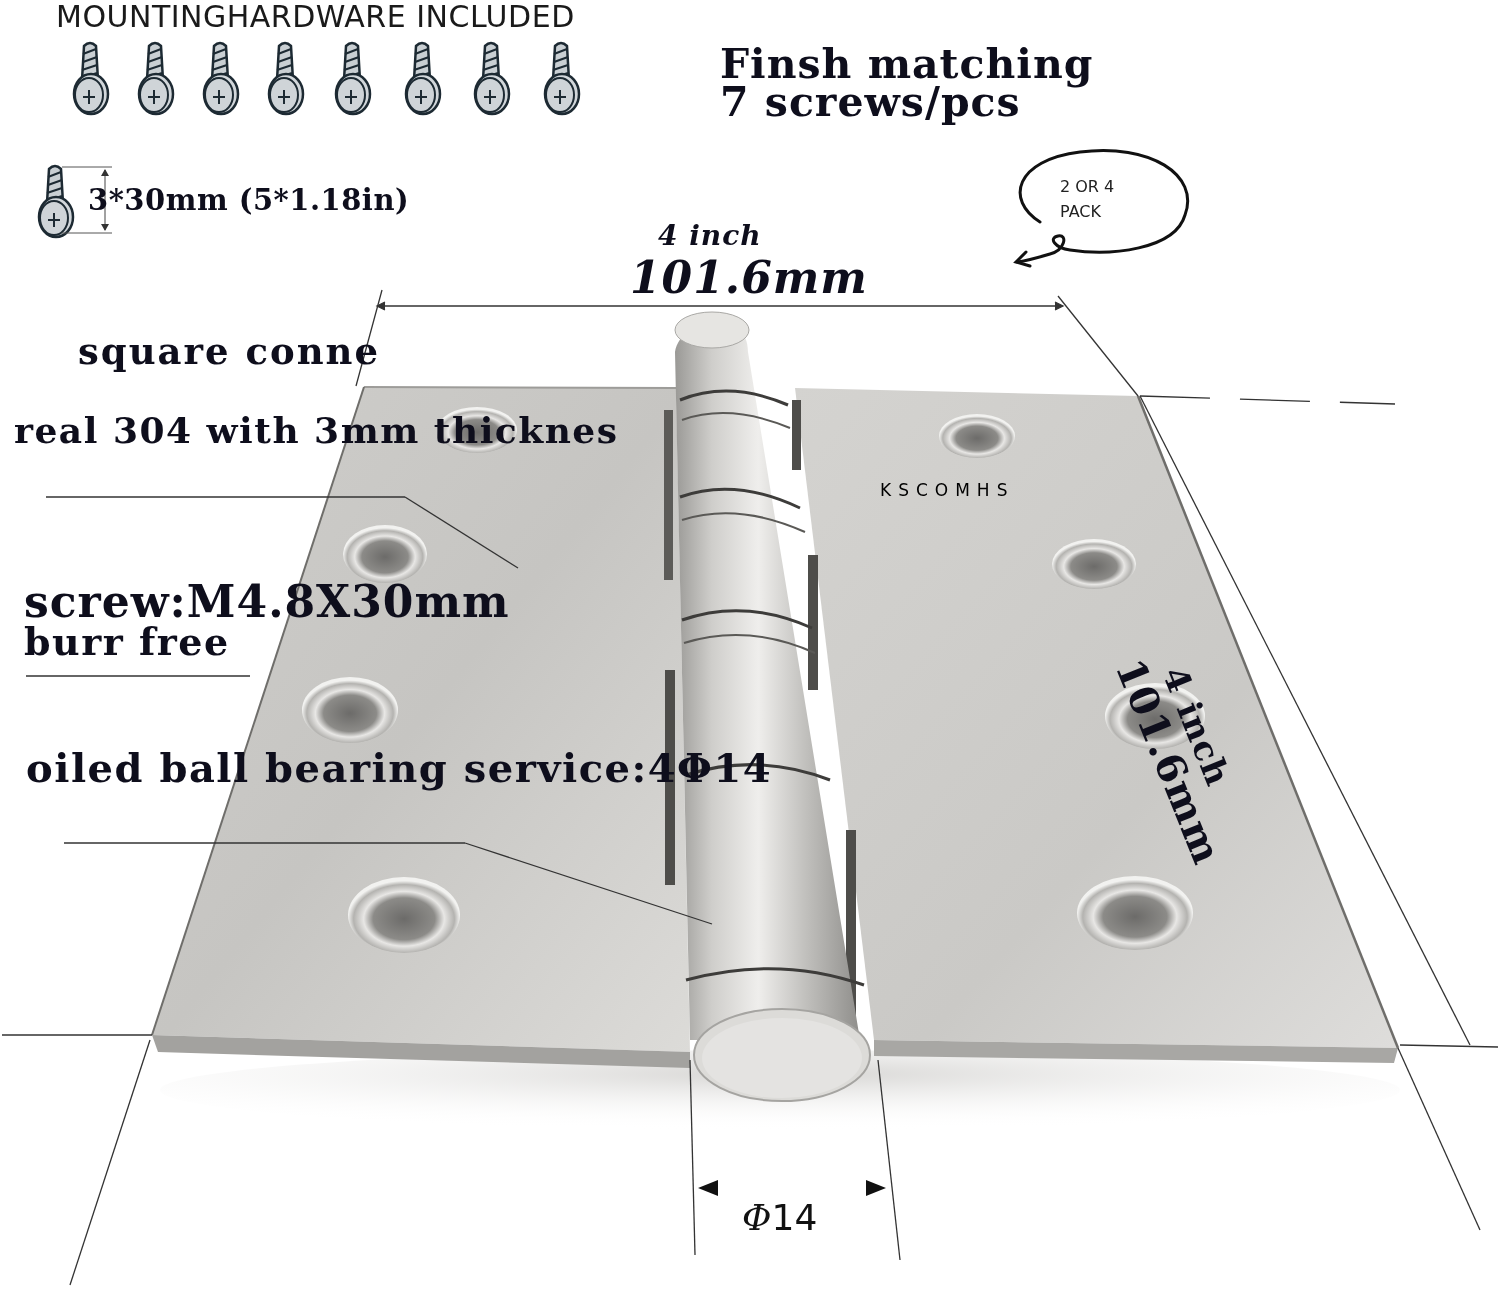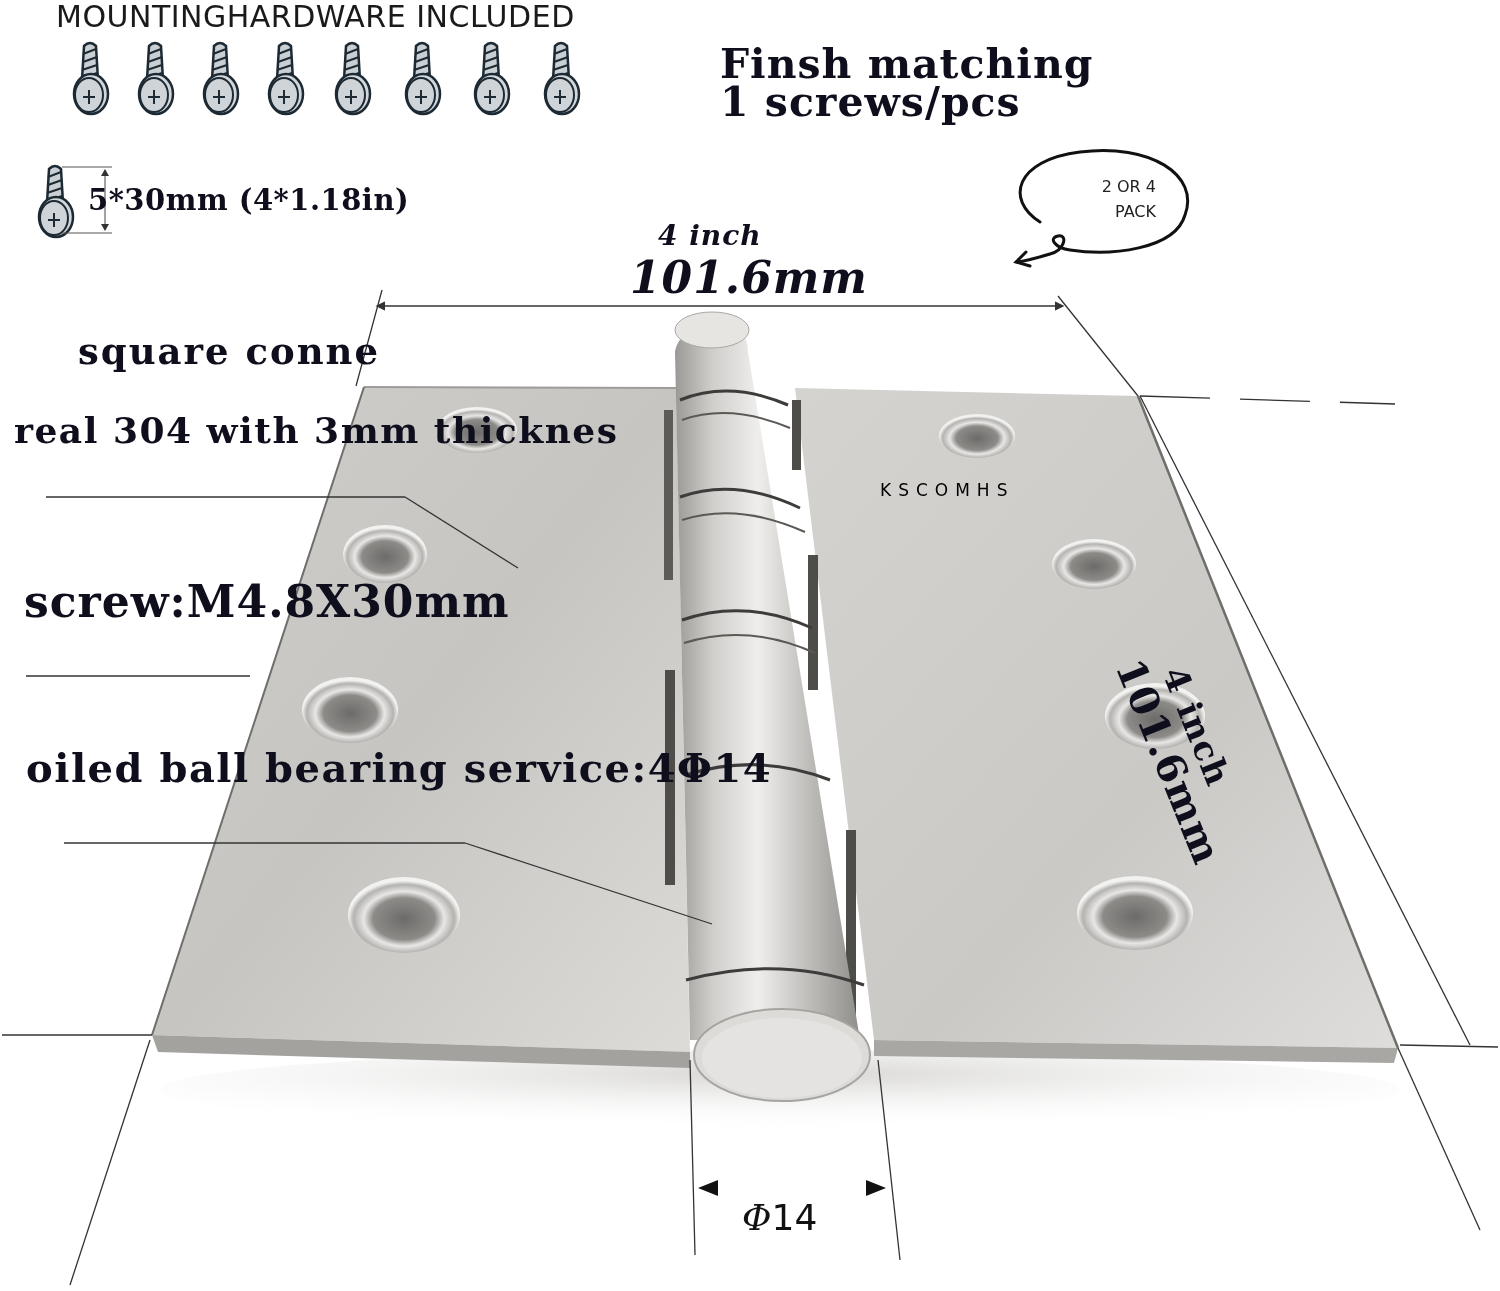--- a/index.html
+++ b/index.html
@@ -6,21 +6,21 @@
   body { width: 1500px; height: 1291px; position: relative; overflow: hidden; font-family: "Liberation Serif", serif; }
   #stage { position: absolute; left: 0; top: 0; width: 1500px; height: 1291px; }
   svg.art { position: absolute; left: 0; top: 0; }
   .lbl { position: absolute; color: #0e0e1c; font-family: "DejaVu Serif", "Liberation Serif", serif; font-weight: bold; white-space: nowrap; line-height: 1; }
   .sans { font-family: "DejaVu Sans", "Liberation Sans", sans-serif; font-weight: normal; }
   .ital { font-style: italic; }
   #hdr { left: 56px; top: 2px; font-size: 30px; letter-spacing: 0.5px; color: #1a1a1a; font-weight: normal; }
   #finish1 { left: 720px; top: 44px; font-size: 41px; letter-spacing: 1px; }
   #finish2 { left: 720px; top: 82px; font-size: 41px; letter-spacing: 1px; }
   #screwdim { left: 88px; top: 186px; font-size: 29px; letter-spacing: 0.5px; }
-  #pack { left: 1060px; top: 174px; width: 96px; text-align: right; font-size: 16px; line-height: 25px; color: #222; }
+  #pack { left: 1060px; top: 174px; width: 96px; text-align: left; font-size: 16px; line-height: 25px; color: #222; }
   #w-inch { left: 658px; top: 222px; font-size: 28px; letter-spacing: 1px; }
   #w-mm { left: 630px; top: 256px; font-size: 44px; letter-spacing: 1px; }
   #sq { left: 62px; top: 333px; font-size: 37px; letter-spacing: 2px; margin-left: 16px; }
   #real { left: 14px; top: 412px; font-size: 36px; letter-spacing: 1.5px; }
   #surf { left: 14px; top: 450px; font-size: 37px; letter-spacing: 1.5px; }
   #screw { left: 24px; top: 580px; font-size: 44px; letter-spacing: 1px; }
   #burr { left: 24px; top: 623px; font-size: 38px; letter-spacing: 1.5px; }
   #oiled { left: 26px; top: 748px; font-size: 40px; letter-spacing: 1.5px; }
   #vdim { left: 1180px; top: 640px; transform: rotate(68deg); transform-origin: left top; }
   #vdim .l1 { display:block; font-size: 34px; letter-spacing: 1px; padding-left: 24px; }
@@ -155,32 +155,33 @@
       <line x1="26" y1="676" x2="250" y2="676"></line>
       <line x1="64" y1="843" x2="465" y2="843"></line>
       <line x1="465" y1="843" x2="712" y2="924"></line>
     </g>
     <path d="M718,1180 l-20,8 l20,8 z" fill="#111"></path>
     <path d="M866,1180 l20,8 l-20,8 z" fill="#111"></path>
   </svg>
 
   <div class="lbl" id="finish1">Finsh matching</div>
   <div class="lbl sans" id="hdr">MOUNTINGHARDWARE INCLUDED</div>
-  <div class="lbl" id="finish2">1 screws/pcs</div>
-  <div class="lbl" id="screwdim">5*30mm (4*1.18in)</div>
+  <div class="lbl" id="finish2">7 screws/pcs</div>
+  <div class="lbl" id="screwdim">3*30mm (5*1.18in)</div>
   <div class="lbl sans" id="pack">
     <span>2 OR 4</span><br>
     <span>PACK</span>
   </div>
   <div class="lbl ital" id="w-inch">4 inch</div>
   <div class="lbl ital" id="w-mm">101.6mm</div>
 
   <div class="lbl" id="sq">square conne</div>
   <div class="lbl" id="real">real 304 with 3mm thicknes</div>
   <div class="lbl" id="screw">screw:M4.8X30mm</div>
+  <div class="lbl" id="burr">burr free</div>
   <div class="lbl" id="oiled">oiled ball bearing service:4Φ14</div>
 
   <div class="lbl" id="vdim">
     <span class="l1">4 inch</span>
     <span class="l2">101.6mm</span>
   </div>
 
   <div class="lbl sans" id="phi">
     <span class="phi-glyph">Φ</span><span>14</span>
   </div>

